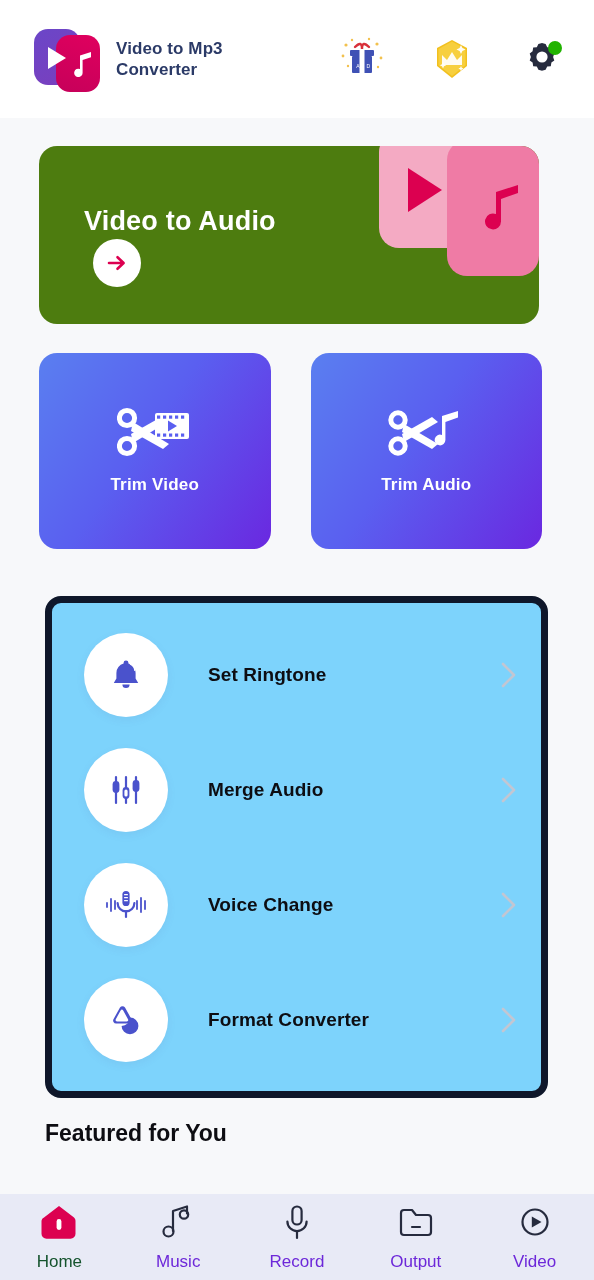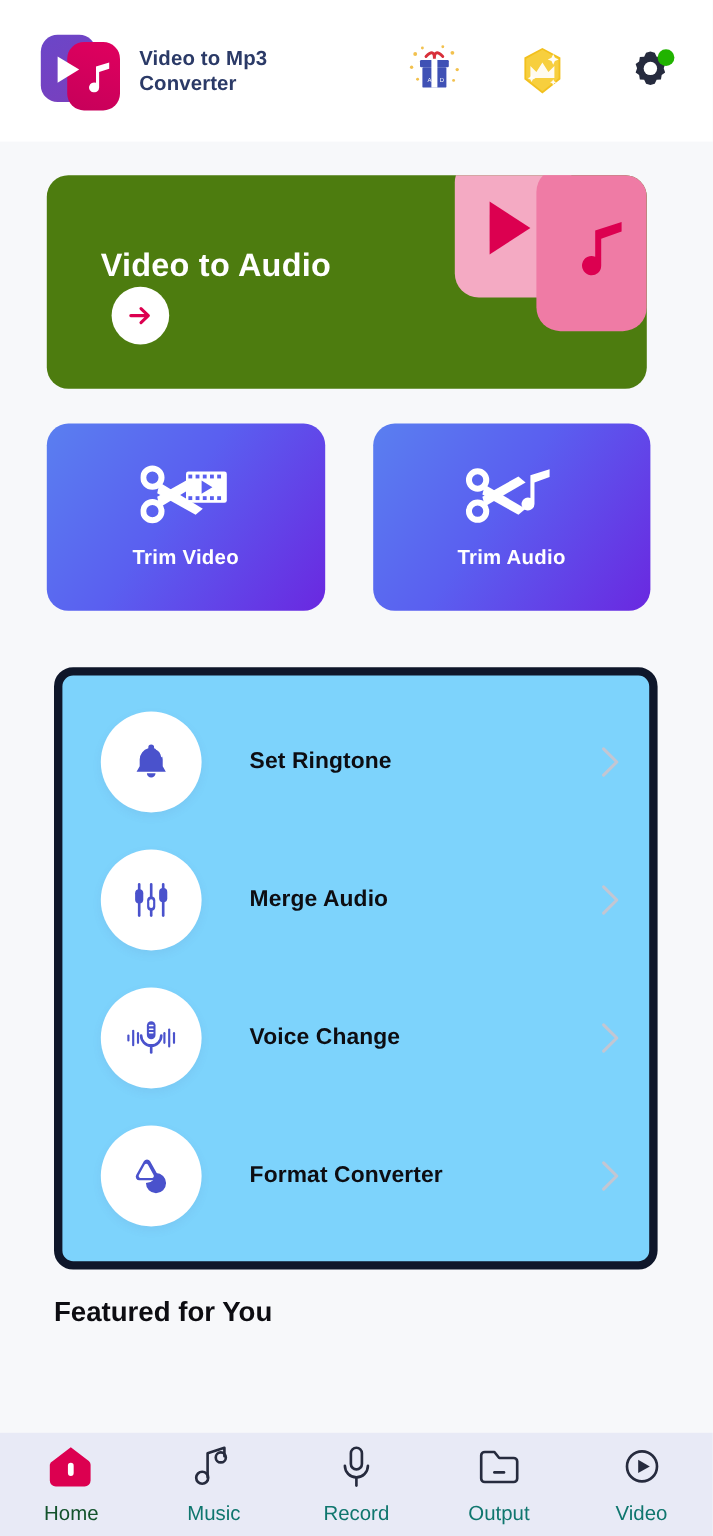--- a/index.html
+++ b/index.html
@@ -142,21 +142,21 @@
   .deco-note { position: absolute; right: 17px; top: 37px; z-index: 4; }
 
   
   .trim-row {
     display: flex;
     gap: 40px;
     margin: 29px 52px 0 39px;
   }
   .trim-card {
     flex: 1 1 0;
-    height: 156px;
+    height: 196px;
     border-radius: 18px;
     background: linear-gradient(125deg, #5a7ff0 0%, #5a5ff0 45%, #6a28e0 100%);
     display: flex;
     flex-direction: column;
     align-items: center;
     justify-content: center;
     gap: 16px;
     cursor: pointer;
   }
   .trim-label {
@@ -218,21 +218,21 @@
     flex: 1 1 0;
     display: flex;
     flex-direction: column;
     align-items: center;
     justify-content: center;
     gap: 9px;
     cursor: pointer;
   }
   .nav-label {
     font-size: 17px;
-    color: #0f766e;
+    color: #6d28d9;
   }
   .nav-item.active .nav-label {
     color: #14532d;
     font-weight: normal;
   }
 </style>
 </head>
 <body>
 
 <div class="phone">

